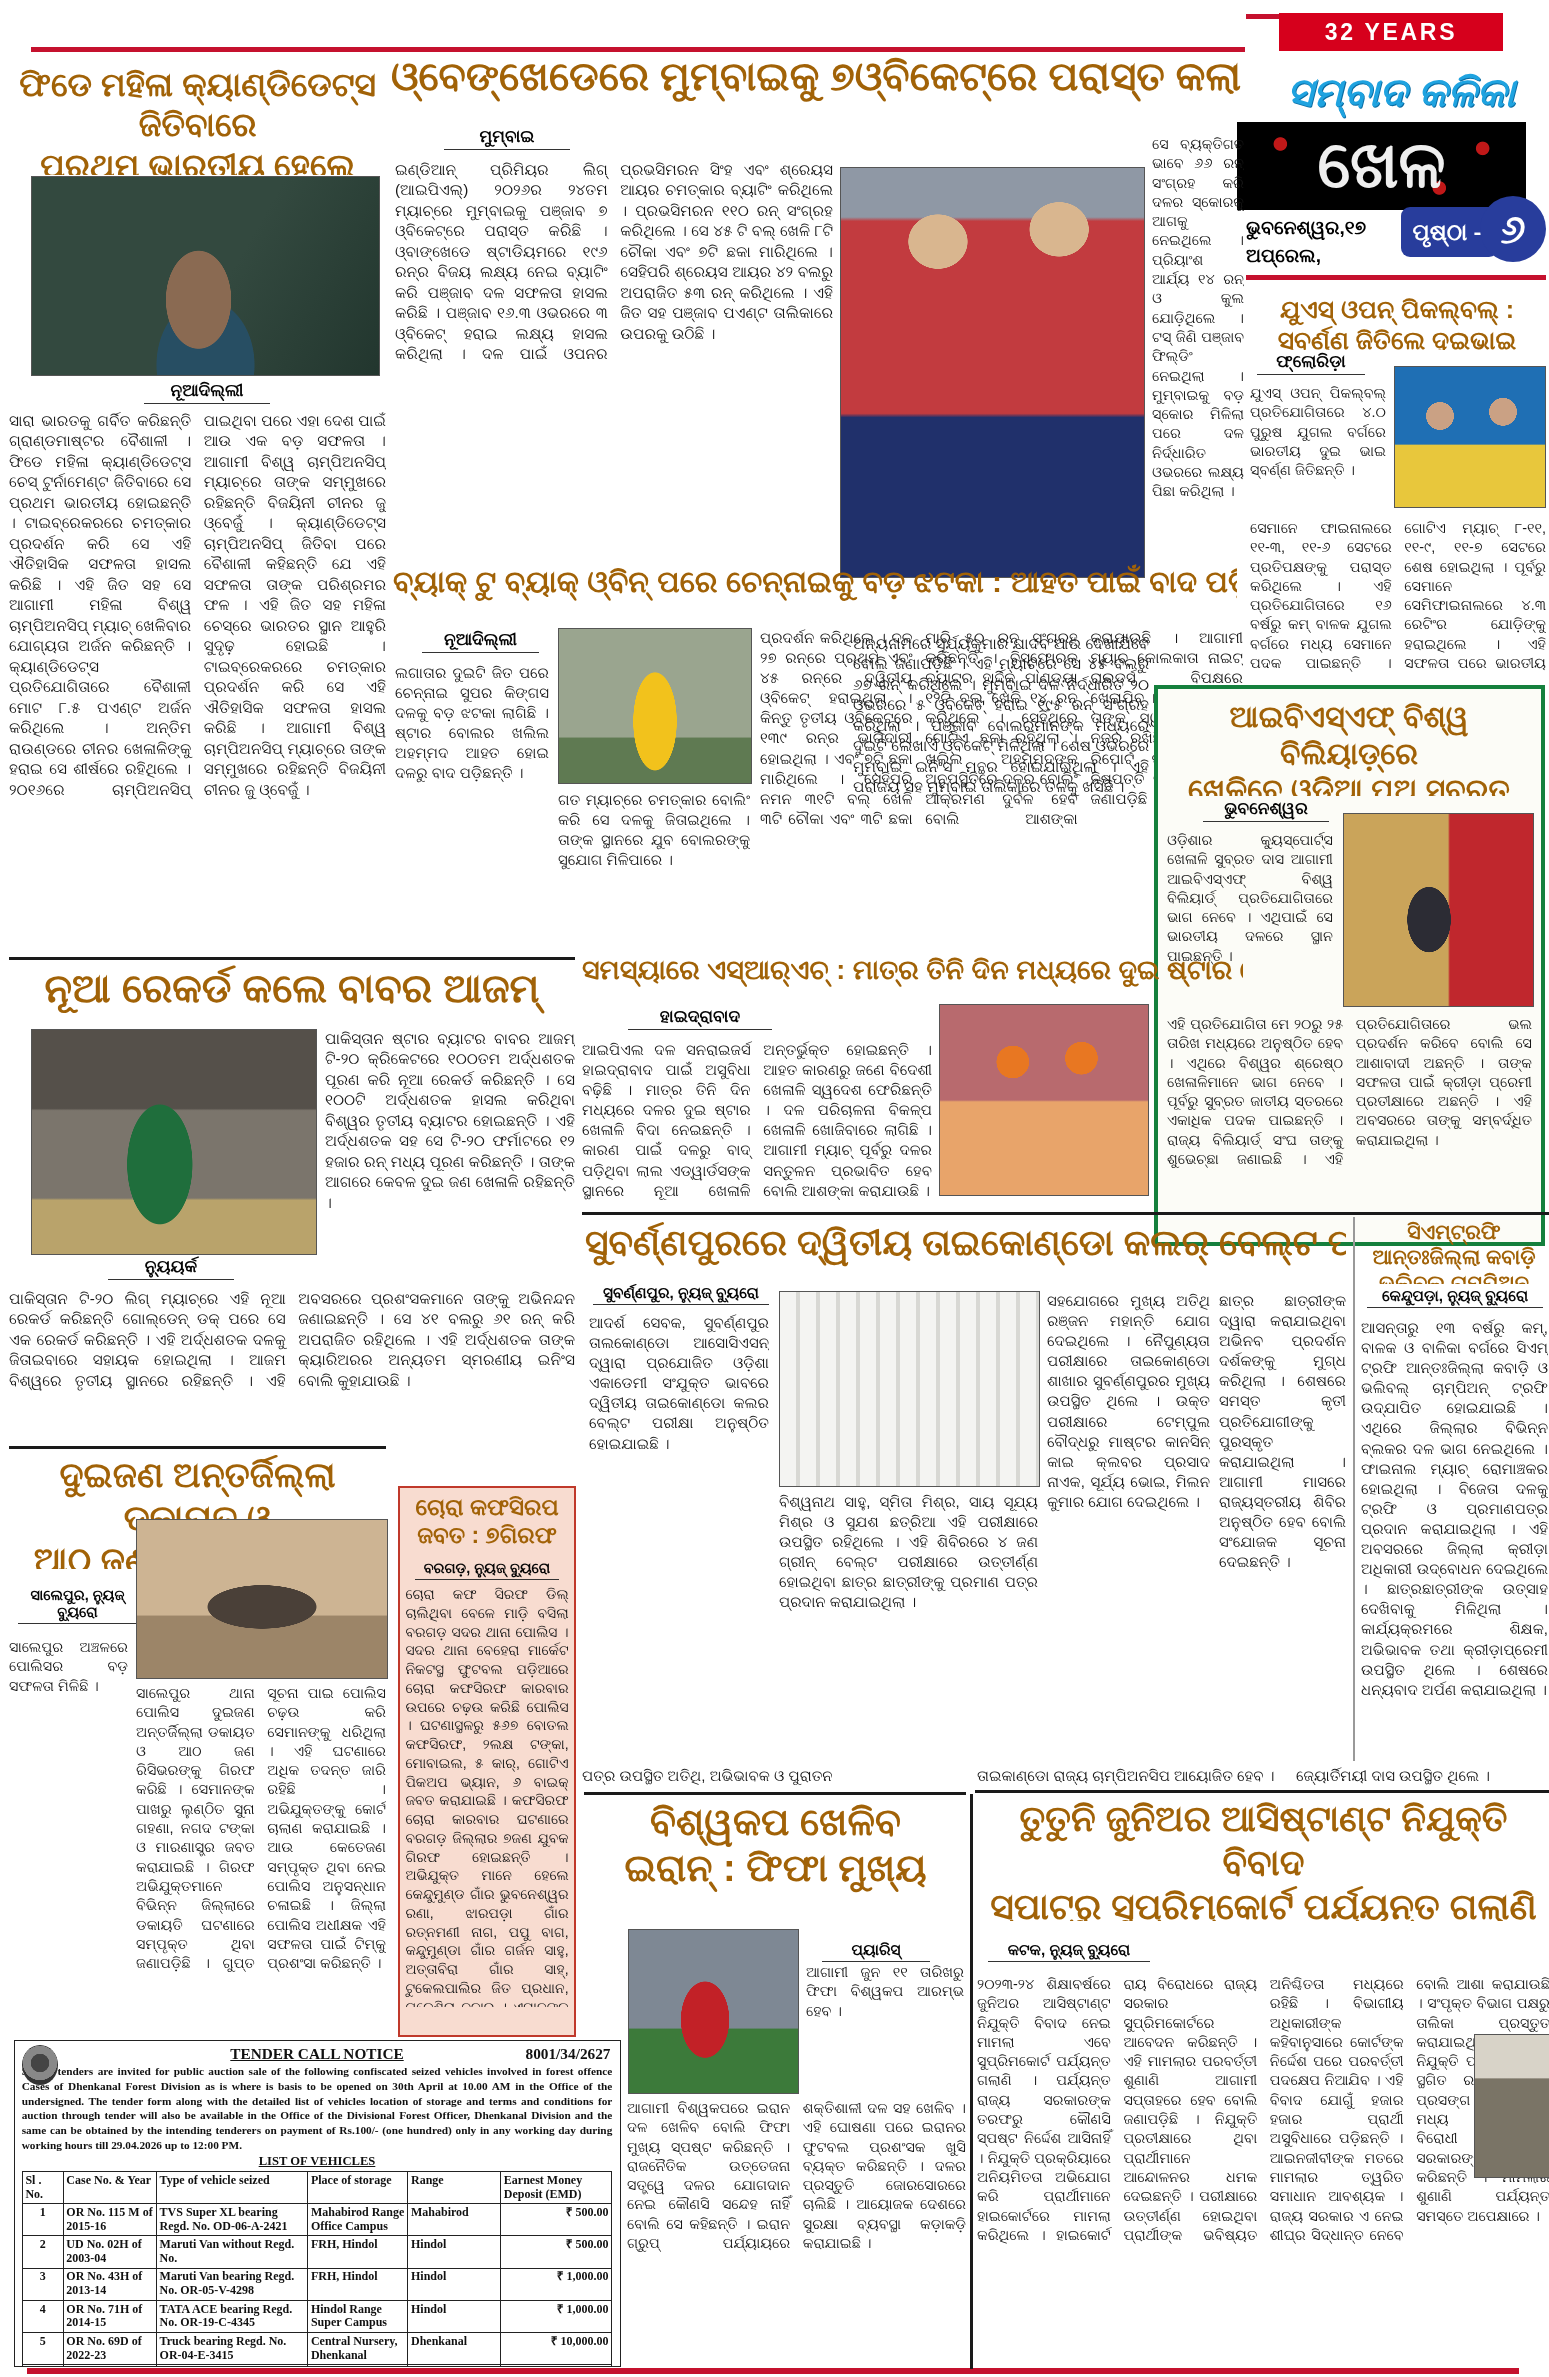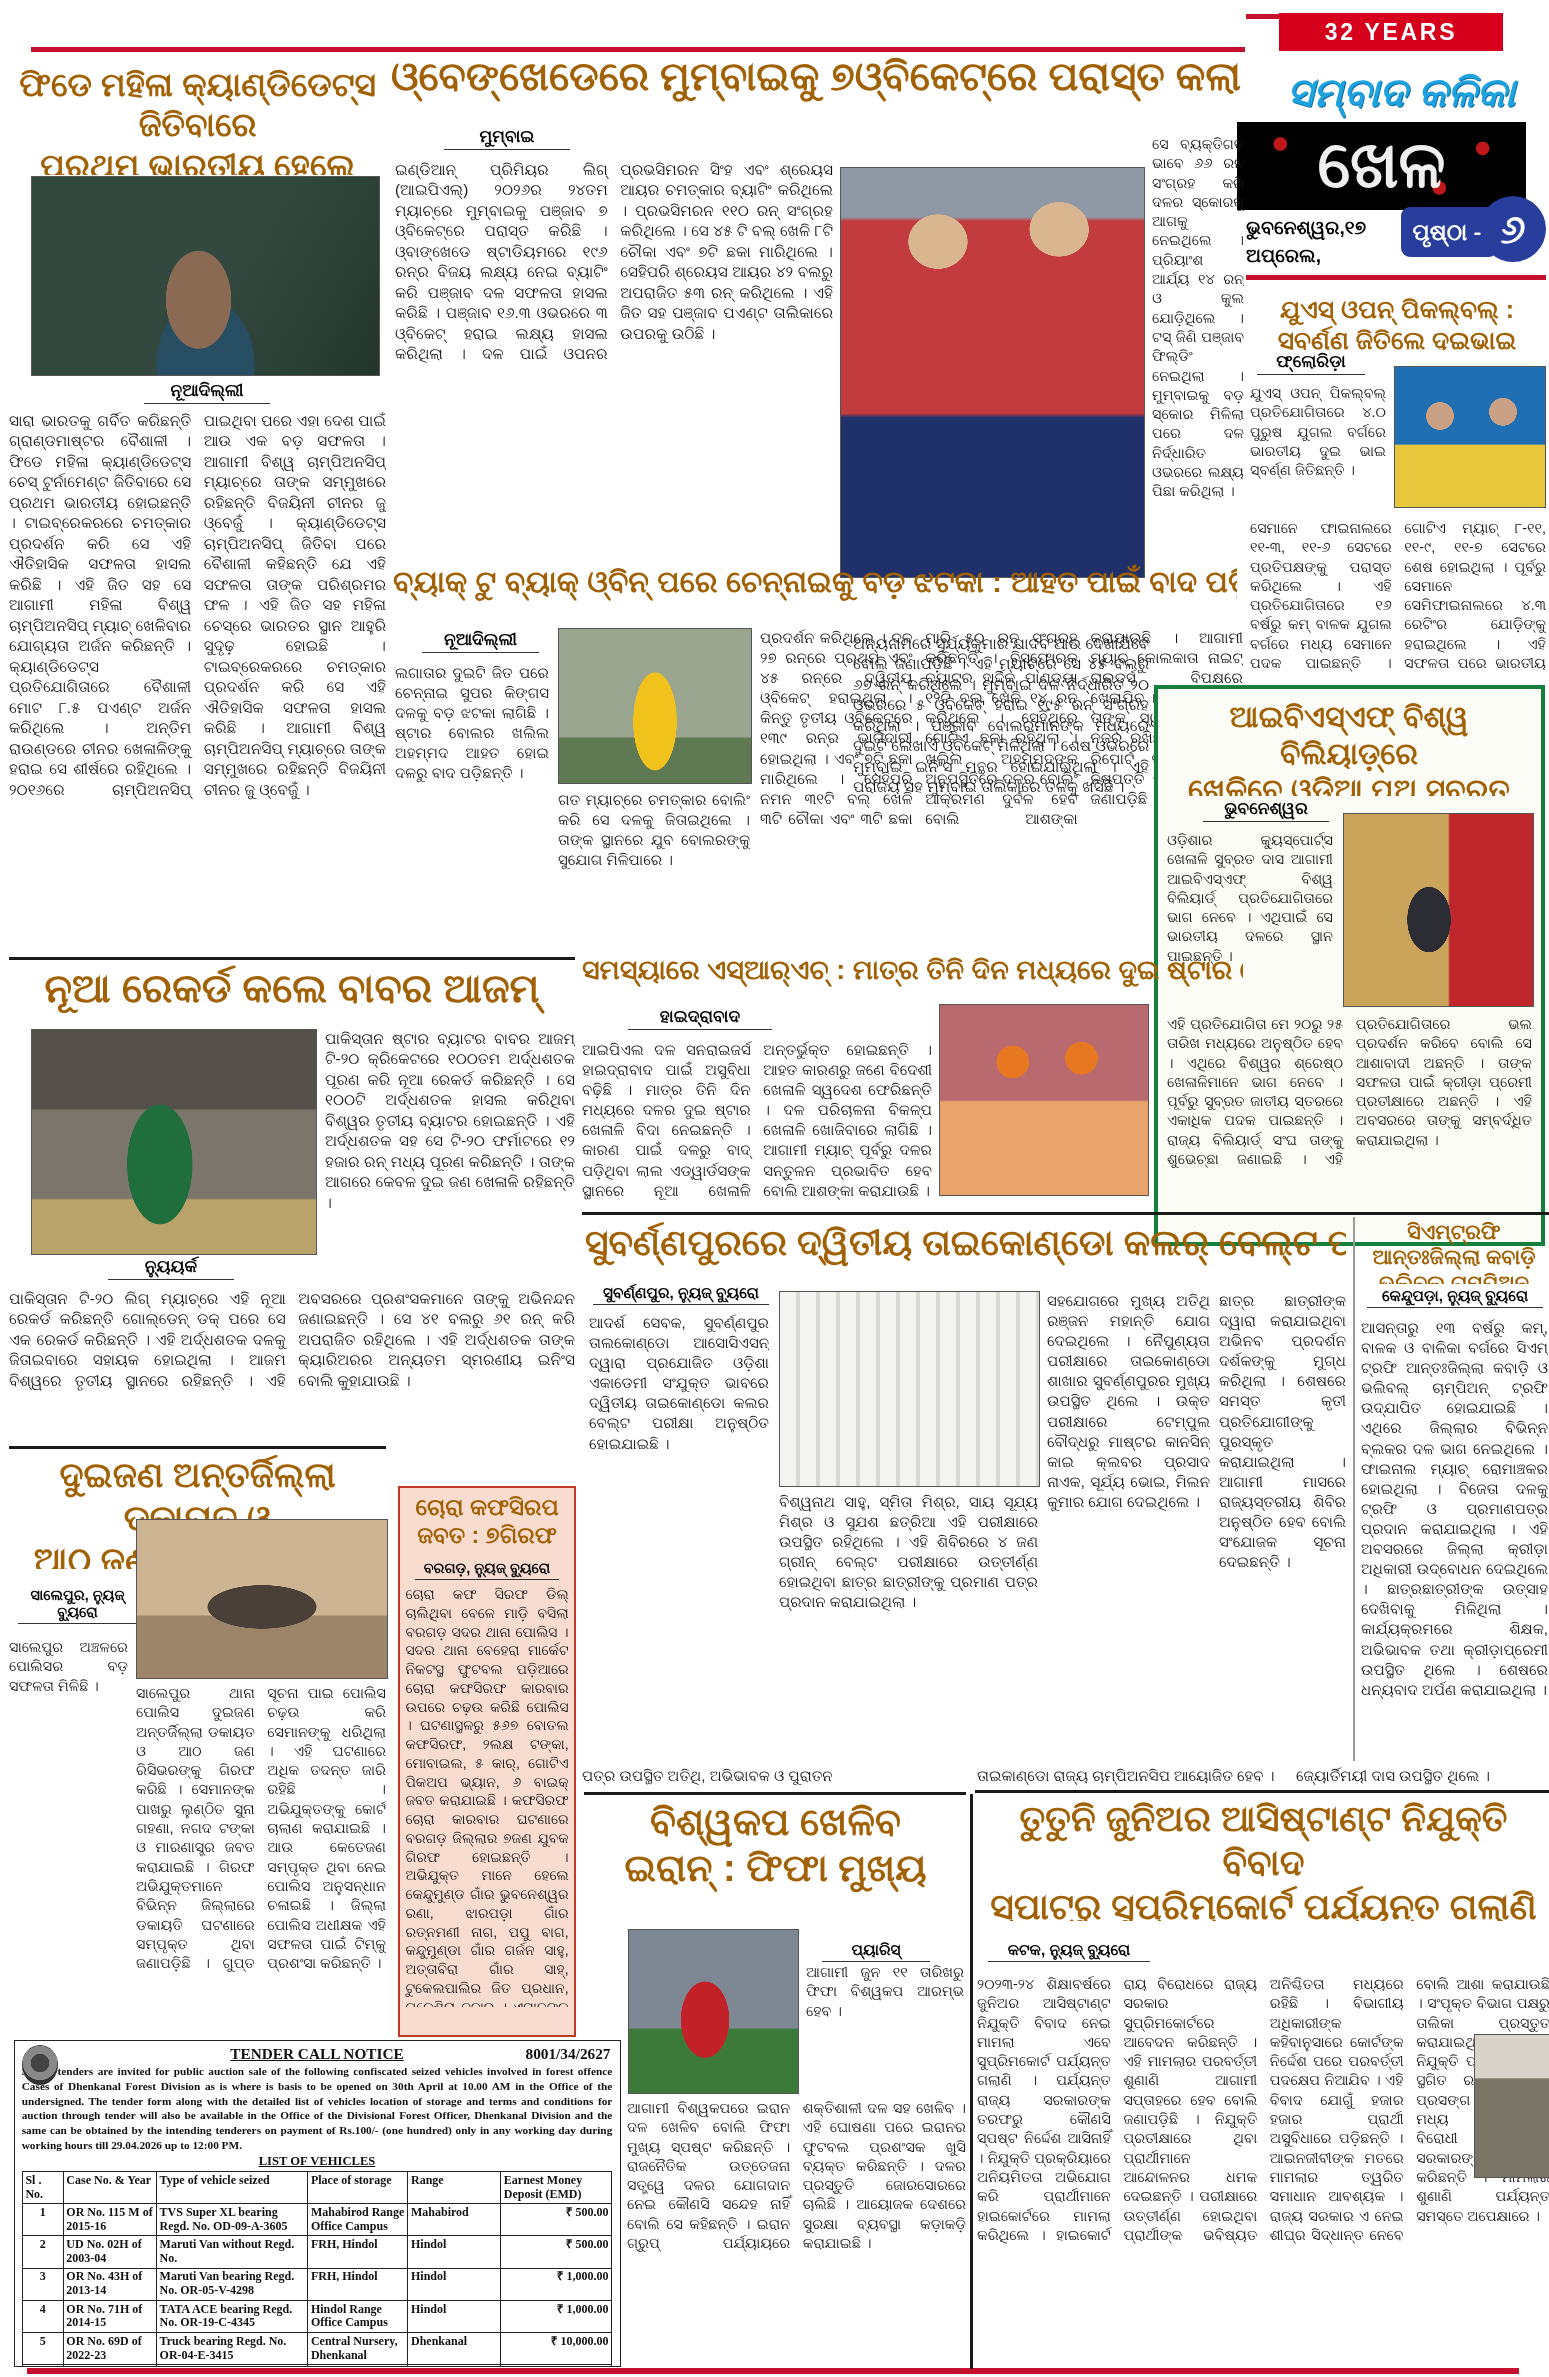--- a/index.html
+++ b/index.html
@@ -257,21 +257,21 @@
           <th style="width:26%">Type of vehicle seized</th>
           <th style="width:17%">Place of storage</th>
           <th style="width:15%">Range</th>
           <th style="width:19%">Earnest Money Deposit (EMD)</th>
         </tr>
       </thead>
       <tbody>
           <tr>
             <td>1</td>
             <td>OR No. 115 M of 2015-16</td>
-            <td>TVS Super XL bearing Regd. No. OD-09-A-3605</td>
+            <td>TVS Super XL bearing Regd. No. OD-06-A-2421</td>
             <td>Mahabirod Range Office Campus</td>
             <td>Mahabirod</td>
             <td>₹ 500.00</td>
           </tr>
           <tr>
             <td>2</td>
             <td>UD No. 02H of 2003-04</td>
             <td>Maruti Van without Regd. No.</td>
             <td>FRH, Hindol</td>
             <td>Hindol</td>
@@ -282,21 +282,21 @@
             <td>OR No. 43H of 2013-14</td>
             <td>Maruti Van bearing Regd. No. OR-05-V-4298</td>
             <td>FRH, Hindol</td>
             <td>Hindol</td>
             <td>₹ 1,000.00</td>
           </tr>
           <tr>
             <td>4</td>
             <td>OR No. 71H of 2014-15</td>
             <td>TATA ACE bearing Regd. No. OR-19-C-4345</td>
-            <td>Hindol Range Office Campus</td>
+            <td>Hindol Range Super Campus</td>
             <td>Hindol</td>
             <td>₹ 1,000.00</td>
           </tr>
           <tr>
             <td>5</td>
             <td>OR No. 69D of 2022-23</td>
             <td>Truck bearing Regd. No. OR-04-E-3415</td>
             <td>Central Nursery, Dhenkanal</td>
             <td>Dhenkanal</td>
             <td>₹ 10,000.00</td>

